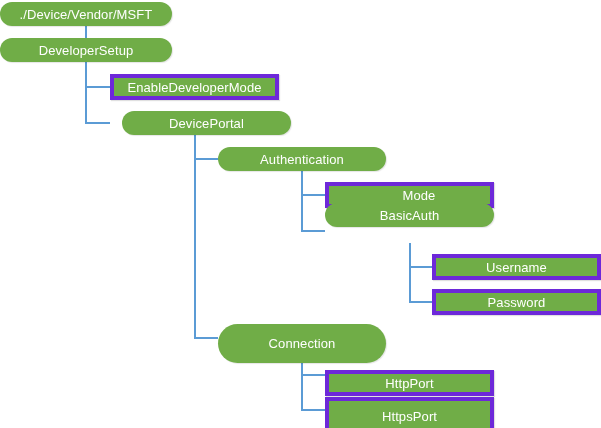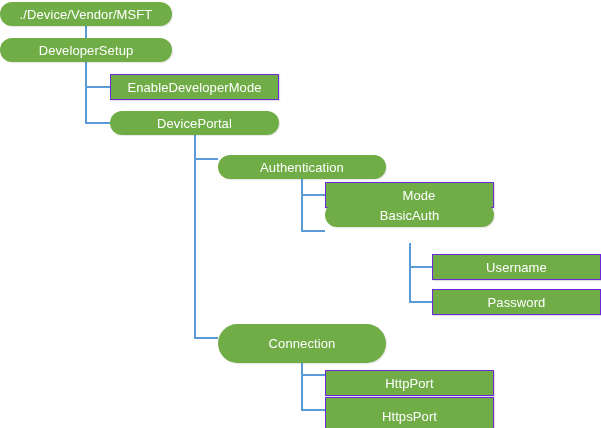--- a/index.html
+++ b/index.html
@@ -37,21 +37,21 @@
     line-height: 1;
     letter-spacing: 0.1px;
     white-space: nowrap;
     text-align: center;
     z-index: 2;
   }
   .node.pill {
     border-radius: 999px;
   }
   .node.rect {
-    border: 1px solid #6d28d9;
+    border: 4px solid #6d28d9;
     box-shadow: 1px 1px 1px rgba(0,0,0,0.12);
   }
   .node.pill {
     box-shadow: 1px 1px 1px rgba(0,0,0,0.10);
   }
   .node-label {
     display: block;
     pointer-events: none;
     text-align: center;
   }
@@ -82,25 +82,25 @@
   </div>
 
   <div class="node pill" style="left:0px;  top:38px;  width:172px; height:24px;">
     <span class="node-label">DeveloperSetup</span>
   </div>
 
   <div class="node rect" style="left:110px; top:74px;  width:169px; height:26px;">
     <span class="node-label">EnableDeveloperMode</span>
   </div>
 
-  <div class="node pill" style="left:110px; top:111px; width:169px; height:24px;">
+  <div class="node pill" style="left:122px; top:111px; width:169px; height:24px;">
     <span class="node-label">DevicePortal</span>
   </div>
 
-  <div class="node pill" style="left:218px; top:147px; width:168px; height:24px;margin-top:8px;">
+  <div class="node pill" style="left:218px; top:147px; width:168px; height:24px;">
     <span class="node-label">Authentication</span>
   </div>
 
   <div class="node rect" style="left:325px; top:182px; width:169px; height:26px;padding-left:19px;">
     <span class="node-label">Mode</span>
   </div>
 
   <div class="node pill" style="left:325px; top:203px; width:169px; height:24px;">
     <span class="node-label">BasicAuth</span>
   </div>

